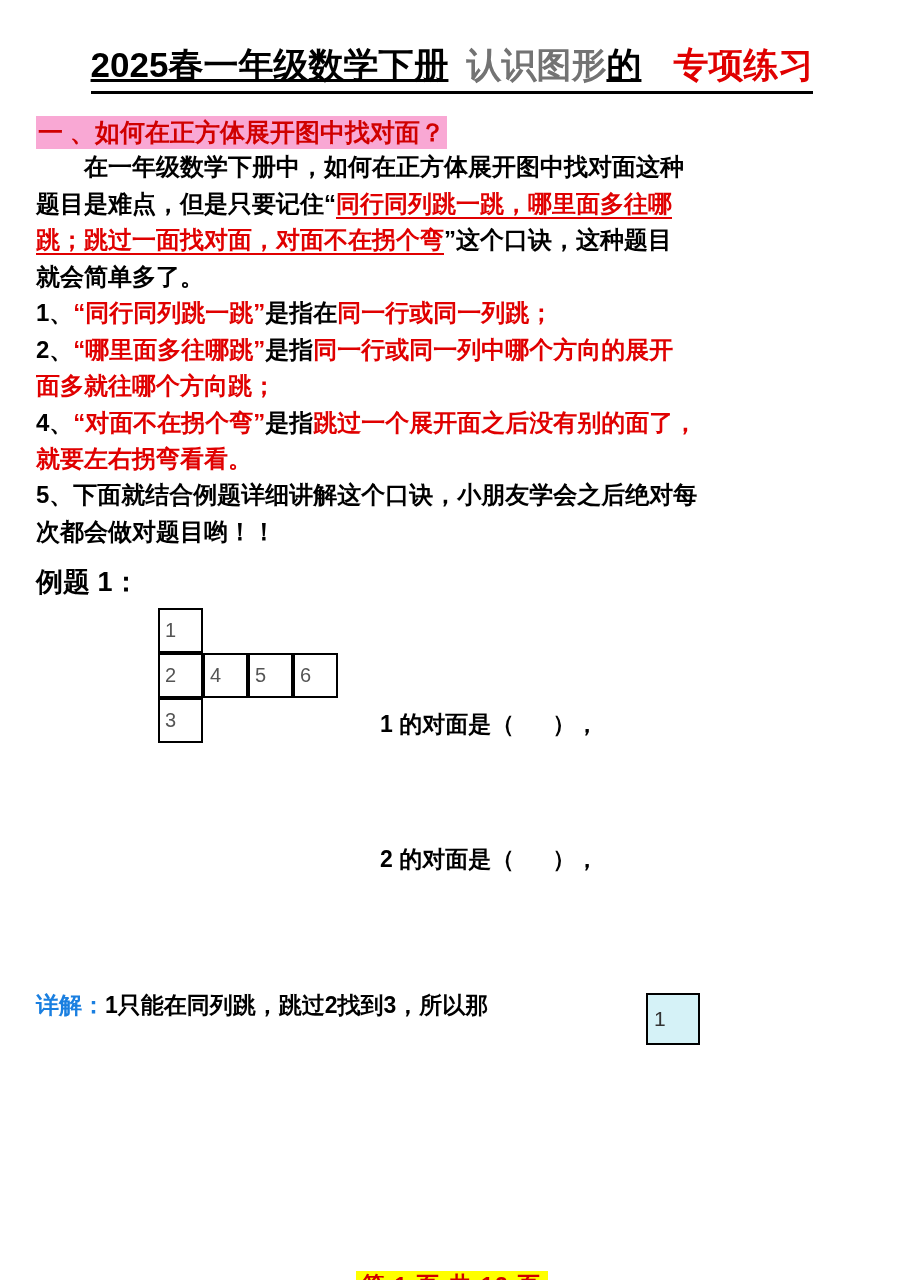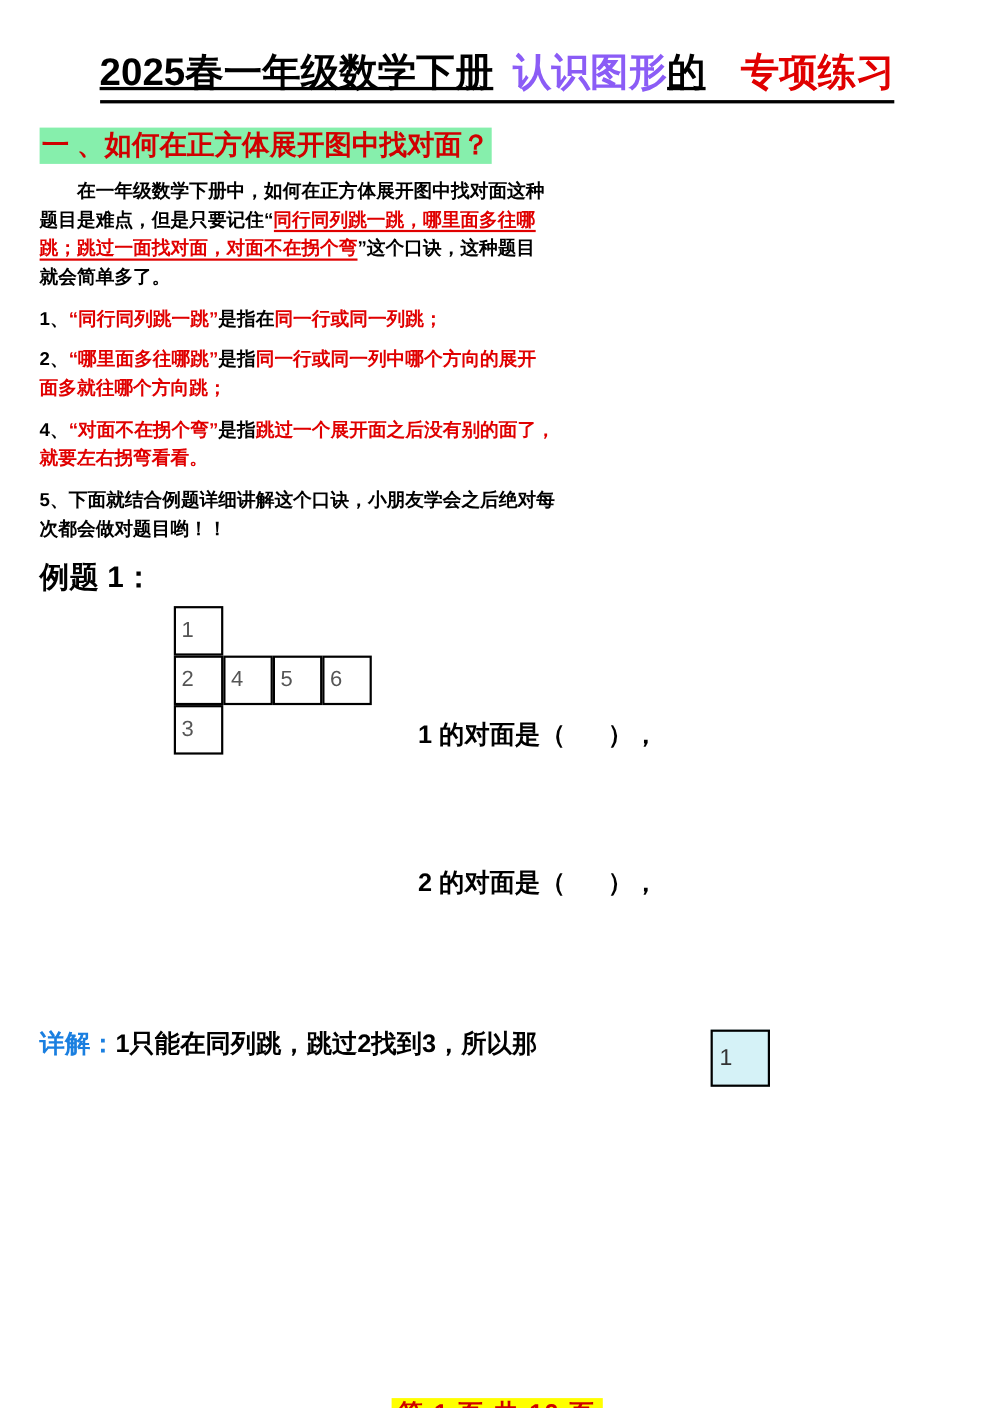--- a/index.html
+++ b/index.html
@@ -31,40 +31,39 @@
     letter-spacing: 0px;
     margin-top: 42px;
     white-space: nowrap;
   }
   .doc-title .seg {
     display: inline-block;
     border-bottom: 3px solid #000;
     padding-bottom: 2px;
   }
   .t-black { color: #000000; text-decoration: underline; }
-  .t-blue  { color: #8b5cf6; margin-left: 18px; }
+  .t-blue  { color: #737373; margin-left: 18px; }
   .t-red   { color: #e00000; margin-left: 32px; }
 
   
   .section-heading {
     margin-top: 22px;
     font-size: 25px;
     font-weight: bold;
     color: #d00000;
-    background: #86efac;
+    background: #f9a8d4;
     display: inline-block;
     padding: 1px 2px;
     line-height: 1.25;
   }
 
   
   .para {
-    font-size: 17px;
+    font-size: 24px;
     line-height: 1.52;
-    margin-top: 12px;
     font-weight: bold;
     color: #000;
     text-align: justify;
   }
   .indent { text-indent: 2em; }
   .red { color: #e00000; }
   .red-u { color: #e00000; border-bottom: 2px solid #e00000; }
 
   
   .example-label {

